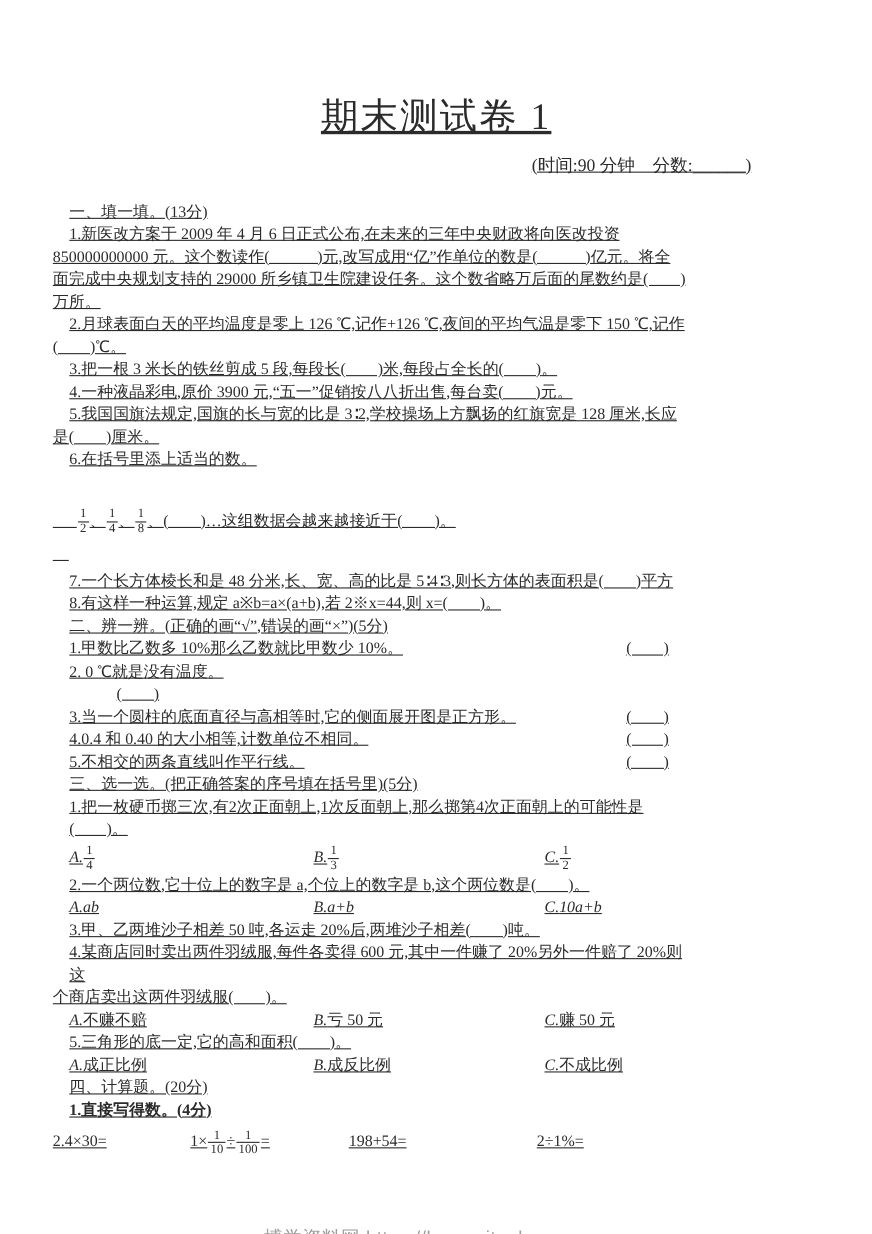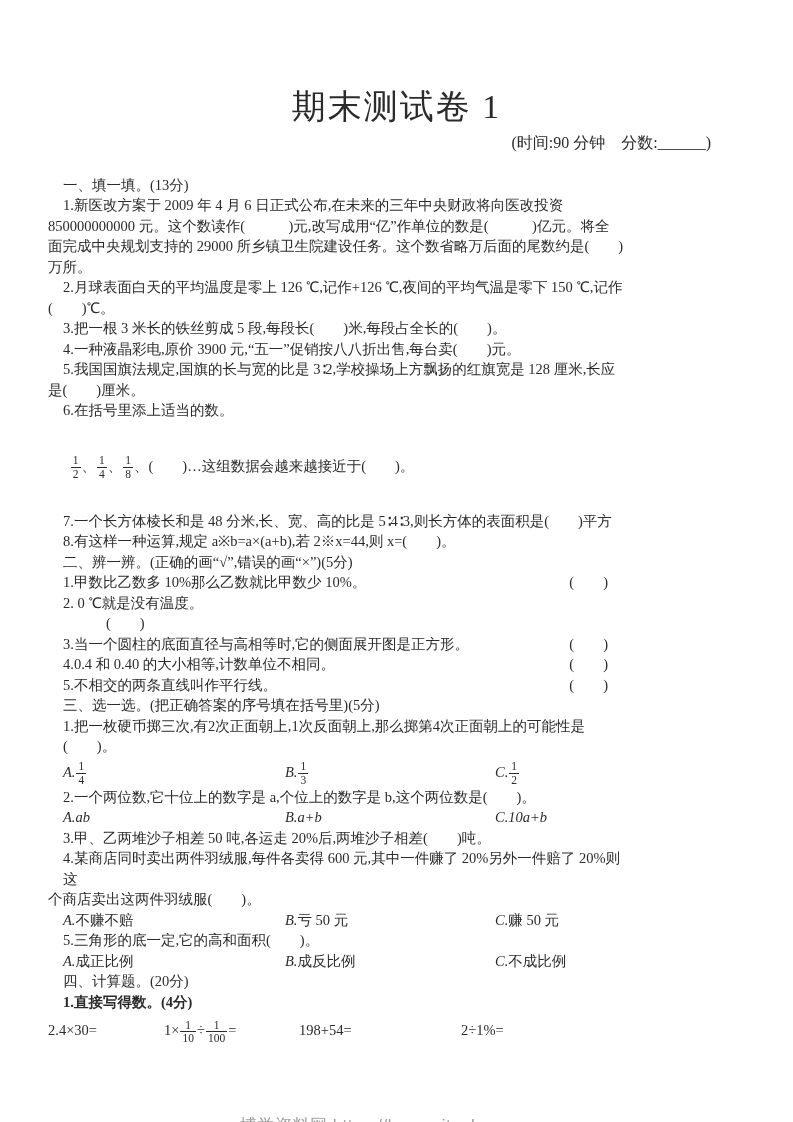--- a/index.html
+++ b/index.html
@@ -4,34 +4,35 @@
 <style>
   html, body { margin: 0; padding: 0; background: #ffffff; }
   .page {
     position: relative;
     width: 793px;
     height: 1122px;
     background: #ffffff;
     font-family: "Liberation Serif", serif;
     color: #2b2b2b;
     overflow: hidden;
+    text-decoration: underline;
   }
   .title {
     margin: 0;
     padding-top: 86px;
     text-align: center;
     font-size: 34px;
     font-weight: 400;
     letter-spacing: 2px;
     line-height: 1.25;
   }
   .subtitle {
-    margin-top: 3px;
+    margin-top: 11px;
     text-align: right;
-    padding-right: 82px;
+    padding-right: 110px;
     font-size: 16px;
     line-height: 21px;
   }
   .content {
     margin: 22px 0 0 48px;
     width: 582px;
     font-size: 14.5px;
   }
   .line {
     line-height: 20.5px;
@@ -40,21 +41,21 @@
   }
   .cont { padding-left: 0; }
   .jrow { display: flex; }
   .jrow .jparen { margin-left: auto; margin-right: 22px; white-space: pre; }
   .jparen-own { padding-left: 58px; }
   .optrow { display: flex; }
   .optrow .o1 { width: 222px; }
   .optrow .o2 { width: 210px; }
   .optrow .o3 { flex: 1; }
   .tall { line-height: 30px; }
-  .calcrow { display: flex; align-items: center; height: 36px; line-height: 34px; }
+  .calcrow { display: flex; align-items: center; height: 36px; line-height: 34px; gap: 9px; }
   .calcrow .c1 { width: 116px; }
   .calcrow .c2 { width: 135px; }
   .calcrow .c3 { width: 162px; }
   .calcrow .c4 { flex: 1; }
   .frac {
     display: inline-flex;
     flex-direction: column;
     align-items: center;
     vertical-align: middle;
     font-size: 11.5px;

